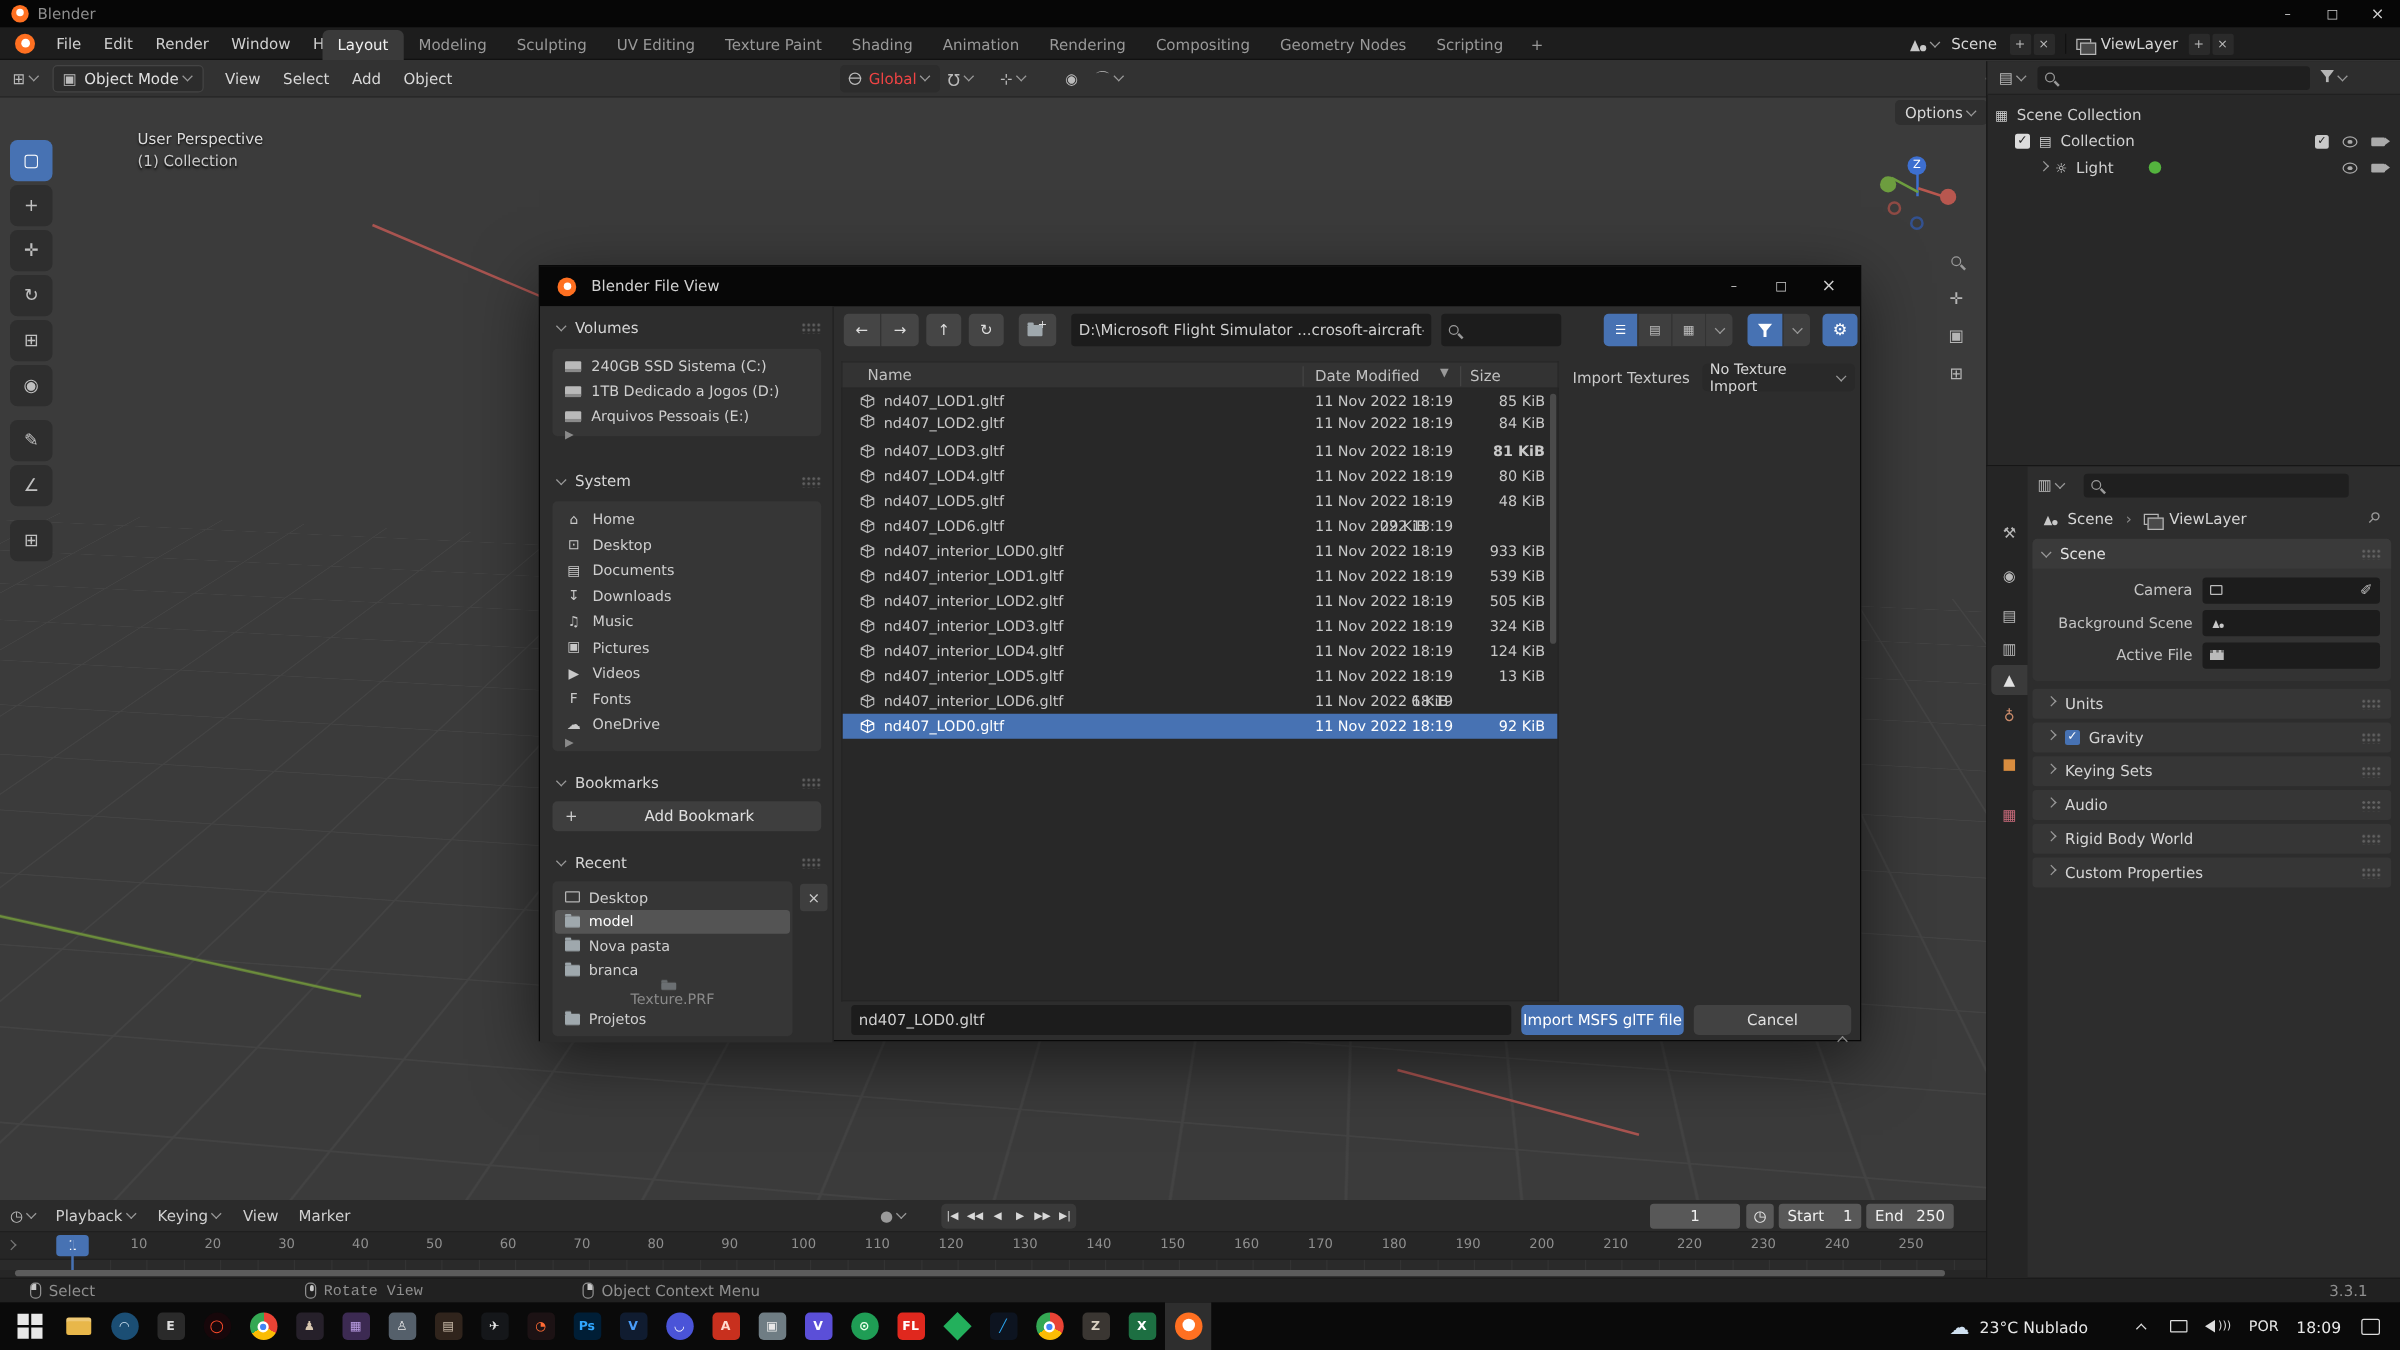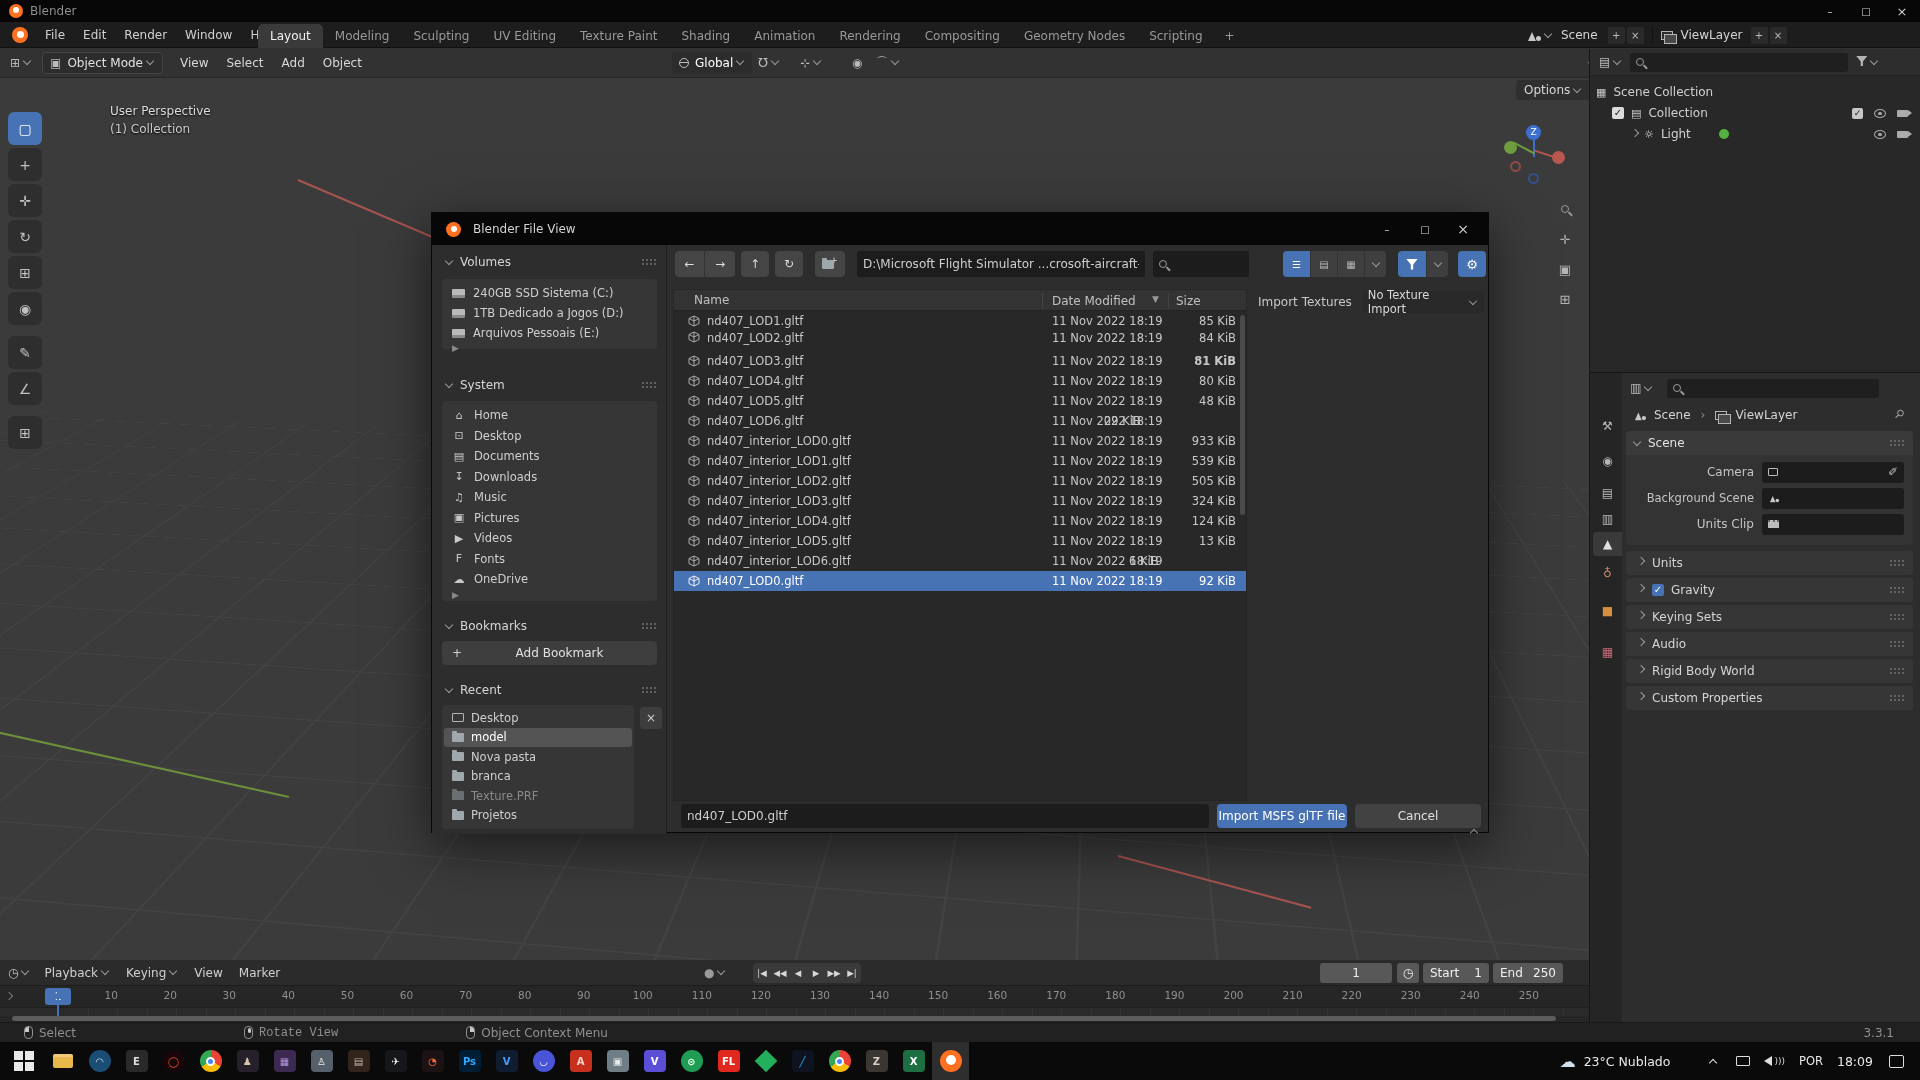--- a/index.html
+++ b/index.html
@@ -140,21 +140,21 @@
   <span class="row" id="vp-menus" style="margin-left:8px;">
       <span style="padding: 0px 9px; color: rgb(216, 216, 216);">View</span>
       <span style="padding: 0px 9px; color: rgb(216, 216, 216);">Select</span>
       <span style="padding: 0px 9px; color: rgb(216, 216, 216);">Add</span>
       <span style="padding: 0px 9px; color: rgb(216, 216, 216);">Object</span>
     </span>
   <span class="row" style="position:absolute;left:672px;background:#2c2c2c;border-radius:4px;height:22px;padding:0 7px;">
     <span style="display:inline-block;width:10px;height:10px;border:1.3px solid #bbb;border-radius:50%;position:relative;margin-right:6px;">
         <span style="position:absolute;left:-1px;top:3.5px;width:10px;height:1.2px;background:#bbb;"></span>
       </span>
-    <span style="color:#ffffff;">Global</span>
+    <span style="color:#ef4444;">Global</span>
       <span class="chev"></span>
   </span>
   <span class="row" style="position:absolute;left:758px;color:#bbb;">
       <span style="display:inline-block;transform:rotate(180deg);font-size:13px;">Ω</span>
       <span class="chev"></span>
     </span>
   <span class="row" style="position:absolute;left:800px;color:#bbb;">⊹<span class="chev"></span></span>
   <span class="row" style="position:absolute;left:852px;color:#bbb;">◉</span>
   <span class="row" style="position:absolute;left:876px;color:#bbb;">⌒<span class="chev"></span></span>
 
@@ -294,21 +294,21 @@
           <span>model</span>
         </div>
         <div style="height: 19.5px; display: flex; align-items: center; padding: 0px 8px; font-size: 11.5px; border-radius: 3px; margin: 0px 2px; color: rgb(207, 207, 207);">
           <span class="fold"></span>
           <span>Nova pasta</span>
         </div>
         <div style="height: 19.5px; display: flex; align-items: center; padding: 0px 8px; font-size: 11.5px; border-radius: 3px; margin: 0px 2px; color: rgb(207, 207, 207);">
           <span class="fold"></span>
           <span>branca</span>
         </div>
-        <div style="height: 19.5px; display: flex; align-items: center; padding: 0px 8px; font-size: 11.5px; border-radius: 3px; margin: 0px 2px; color: rgb(138, 138, 138);">
+        <div style="height: 19.5px; display: flex; align-items: center; padding: 0px 8px; font-size: 11.5px; border-radius: 3px; margin: 0px 2px; color: rgb(138, 138, 138); flex-direction: column;">
           <span class="fold" style="opacity: 0.5;"></span>
           <span>Texture.PRF</span>
         </div>
         <div style="height: 19.5px; display: flex; align-items: center; padding: 0px 8px; font-size: 11.5px; border-radius: 3px; margin: 0px 2px; color: rgb(207, 207, 207);">
           <span class="fold"></span>
           <span>Projetos</span>
         </div>
       </div>
       <div style="position: absolute; left: 208px; top: 462px; width: 22px; height: 22px; background: rgb(62, 62, 62); border-radius: 3px; display: flex; align-items: center; justify-content: center; color: rgb(204, 204, 204);">×</div>
     </div>
@@ -566,21 +566,21 @@
           <span style="color:#bbb;">✐</span>
         </span>
     </div>
     <div class="abs row" style="left:0;top:56px;width:100%;height:22px;">
       <span style="width:128px;text-align:right;color:#c4c4c4;font-size:11.5px;">Background Scene</span>
       <span class="field" style="margin-left:8px;width:142px;">
           <span class="scn" style="transform:scale(.7);"></span>
         </span>
     </div>
     <div class="abs row" style="left:0;top:82px;width:100%;height:22px;">
-      <span style="width:128px;text-align:right;color:#c4c4c4;">Units Clip</span>
+      <span style="width:128px;text-align:right;color:#c4c4c4;">Active File</span>
       <span class="field" style="margin-left:8px;width:142px;">
           <span style="display:inline-block;width:11px;height:8px;background:#bbb;border-top:2px dotted #666;"></span>
         </span>
     </div>
   </div>
   <div id="prop-collapsed">
       <div style="position: absolute; left: 36px; top: 178px; width: 287px; height: 24px; background: rgb(54, 54, 54); border-radius: 3px; display: flex; align-items: center; padding: 0px 8px; color: rgb(213, 213, 213);">
         <span class="chev right" style="margin-right: 8px; margin-bottom: 2px;"></span>
         <span>Units</span>
         <span class="grip" style="margin-left: auto;"></span>

